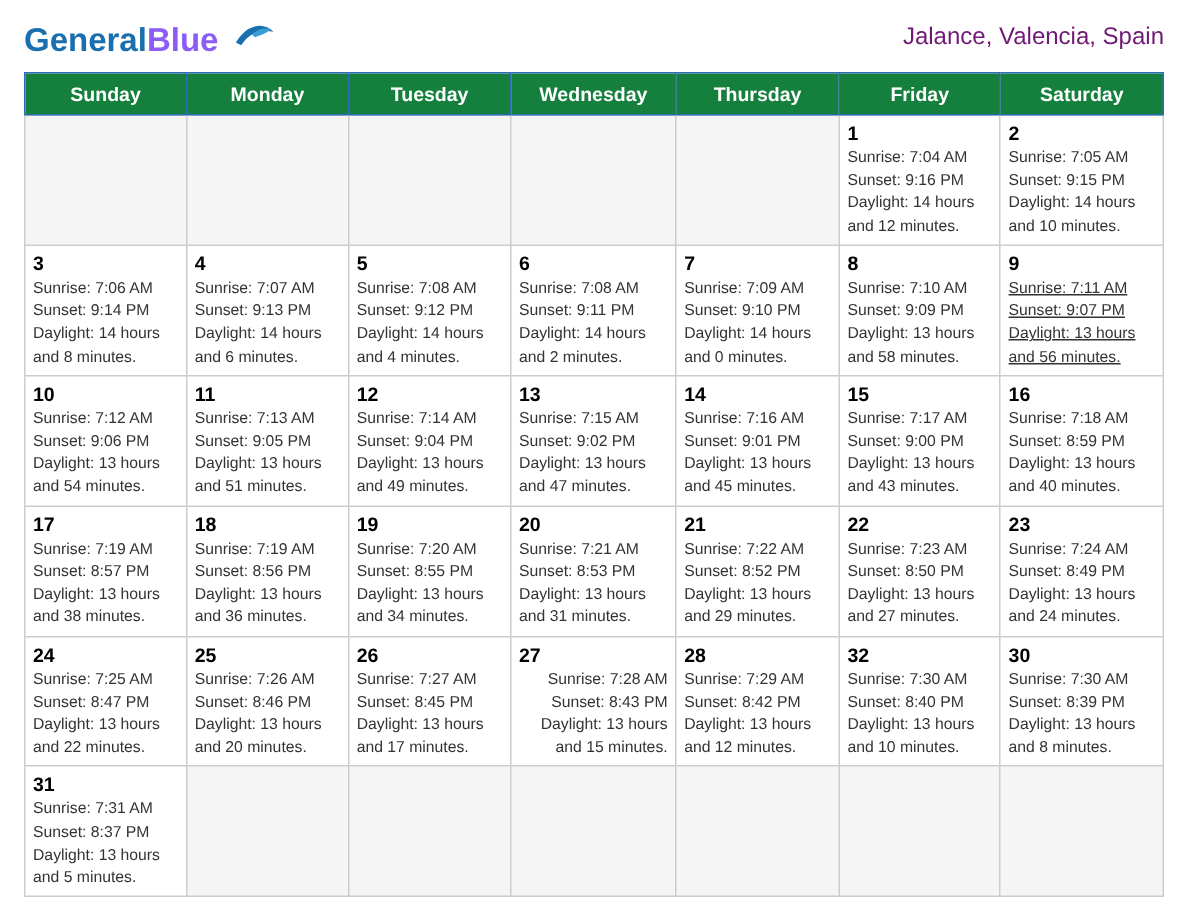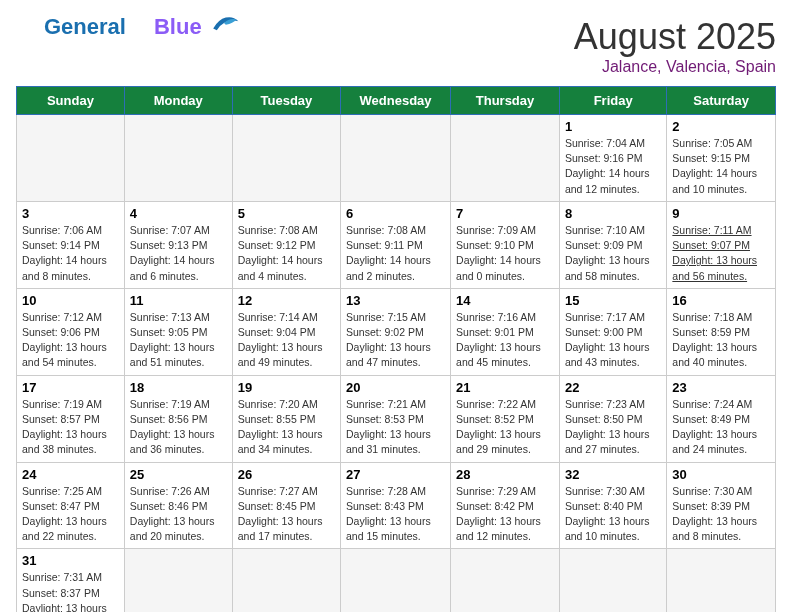--- a/index.html
+++ b/index.html
@@ -22,21 +22,20 @@
       align-items: flex-start;
     }
     .logo-text {
       font-size: 22px;
       font-weight: bold;
       color: #333;
       line-height: 1;
     }
     .logo-text span {
       color: #1a6faf;
-      margin-left: 28px;
     }
     .logo-bird {
       width: 36px;
       height: 22px;
       margin-left: 50px;
       margin-top: -4px;
     }
     .title-block {
       text-align: right;
     }
@@ -95,21 +94,20 @@
       <span class="logo-text">
         <span>General</span><span style="color:#8b5cf6">Blue</span>
       </span>
       <svg class="logo-bird" viewBox="0 0 40 24" style="margin-left:4px; margin-top:-8px;">
         <path d="M8,18 Q14,8 22,6 Q30,4 36,10 Q28,8 20,12 Q16,14 12,20 Z" fill="#1a6faf"></path>
         <path d="M20,12 Q26,6 34,8 Q30,12 22,14 Z" fill="#3a9fd5"></path>
       </svg>
     </div>
   </div>
   <div class="title-block">
-    <div class="month-year">August 2025</div>
     <div class="location">Jalance, Valencia, Spain</div>
   </div>
 </div>
 
 <table>
   <thead>
     <tr>
     <th>Sunday</th>
         <th>Monday</th>
         <th>Tuesday</th>
@@ -311,21 +309,21 @@
         </td>
         <td>
           <span class="day-number">26</span>
           <div class="day-info" style="white-space: pre-line;">Sunrise: 7:27 AM
 Sunset: 8:45 PM
 Daylight: 13 hours
 and 17 minutes.</div>
         </td>
         <td>
           <span class="day-number">27</span>
-          <div class="day-info" style="white-space: pre-line;">Sunrise: 7:28 AM
+          <div class="day-info" style="white-space: pre-line; text-align: right;">Sunrise: 7:28 AM
 Sunset: 8:43 PM
 Daylight: 13 hours
 and 15 minutes.</div>
         </td>
         <td>
           <span class="day-number">28</span>
           <div class="day-info" style="white-space: pre-line;">Sunrise: 7:29 AM
 Sunset: 8:42 PM
 Daylight: 13 hours
 and 12 minutes.</div>

